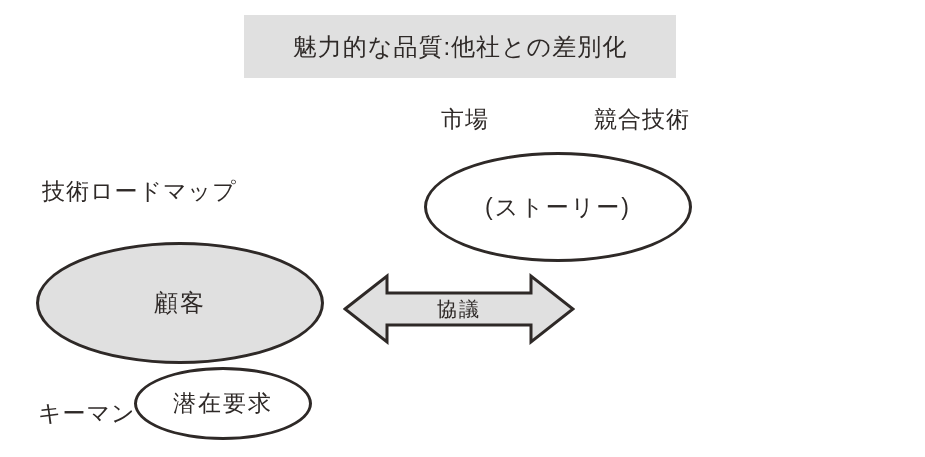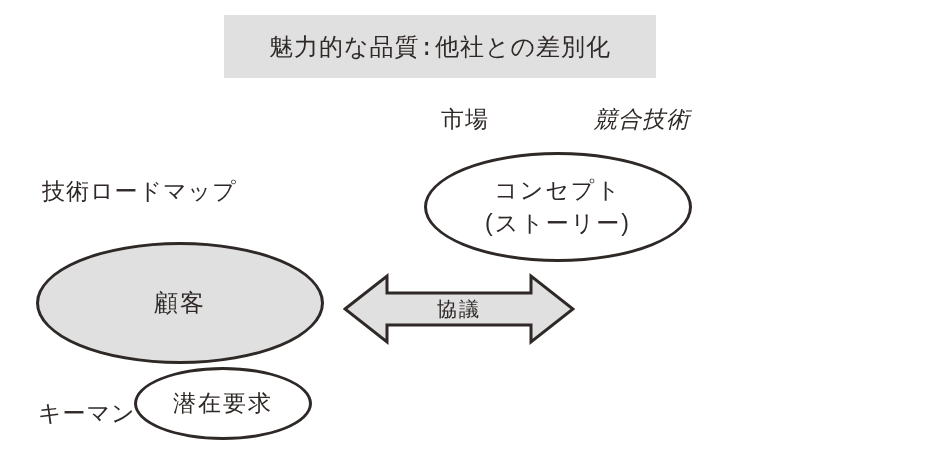--- a/index.html
+++ b/index.html
@@ -1,28 +1,28 @@
 <!DOCTYPE html>
 <html><head>
 <meta charset="utf-8">
 <style>
   html,body{margin:0;padding:0;background:#ffffff;}
   body{font-family:"Liberation Sans","DejaVu Sans",sans-serif;color:#2e2927;}
   .stage{position:relative;width:925px;height:457px;background:#ffffff;overflow:hidden;}
 
   .title-box{
-    position:absolute;left:224px;top:15px;width:432px;height:63px;
+    position:absolute;left:244px;top:15px;width:432px;height:63px;
     background:#e0e0e0;display:flex;align-items:center;justify-content:center;
-    font-size:24px;letter-spacing:1px;font-family:Liberation Mono, monospace;
+    font-size:24px;letter-spacing:1px;
   }
 
   .free-label{position:absolute;font-size:23px;letter-spacing:1px;white-space:pre;}
   .roadmap{left:42px;top:106px;line-height:34px;}
   .market{left:441px;top:104px;}
-  .competing{left:594px;top:104px;font-style:italic;}
+  .competing{left:594px;top:104px;}
   .keyman{left:38px;top:398px;}
 
   .ellipse{
     position:absolute;border:3px solid #2e2927;border-radius:50%;
     display:flex;flex-direction:column;align-items:center;justify-content:center;
     box-sizing:border-box;text-align:center;letter-spacing:2px;
   }
   .gray-fill{background:#e0e0e0;}
   .white-fill{background:#ffffff;}
 
@@ -50,21 +50,20 @@
   <div class="free-label roadmap">
     <div>技術ロードマップ</div>
     <div>(技術論文、業界情報)</div>
   </div>
 
   <div class="free-label market">市場</div>
 
   <div class="free-label competing">競合技術</div>
 
   <div class="ellipse white-fill concept">
-    <div>コンセプト</div>
     <div>(ストーリー)</div>
   </div>
 
   <div class="ellipse gray-fill customer">
     <div>顧客</div>
   </div>
 
 
   <div class="arrow-wrap">
     <svg viewBox="0 0 232 76">

